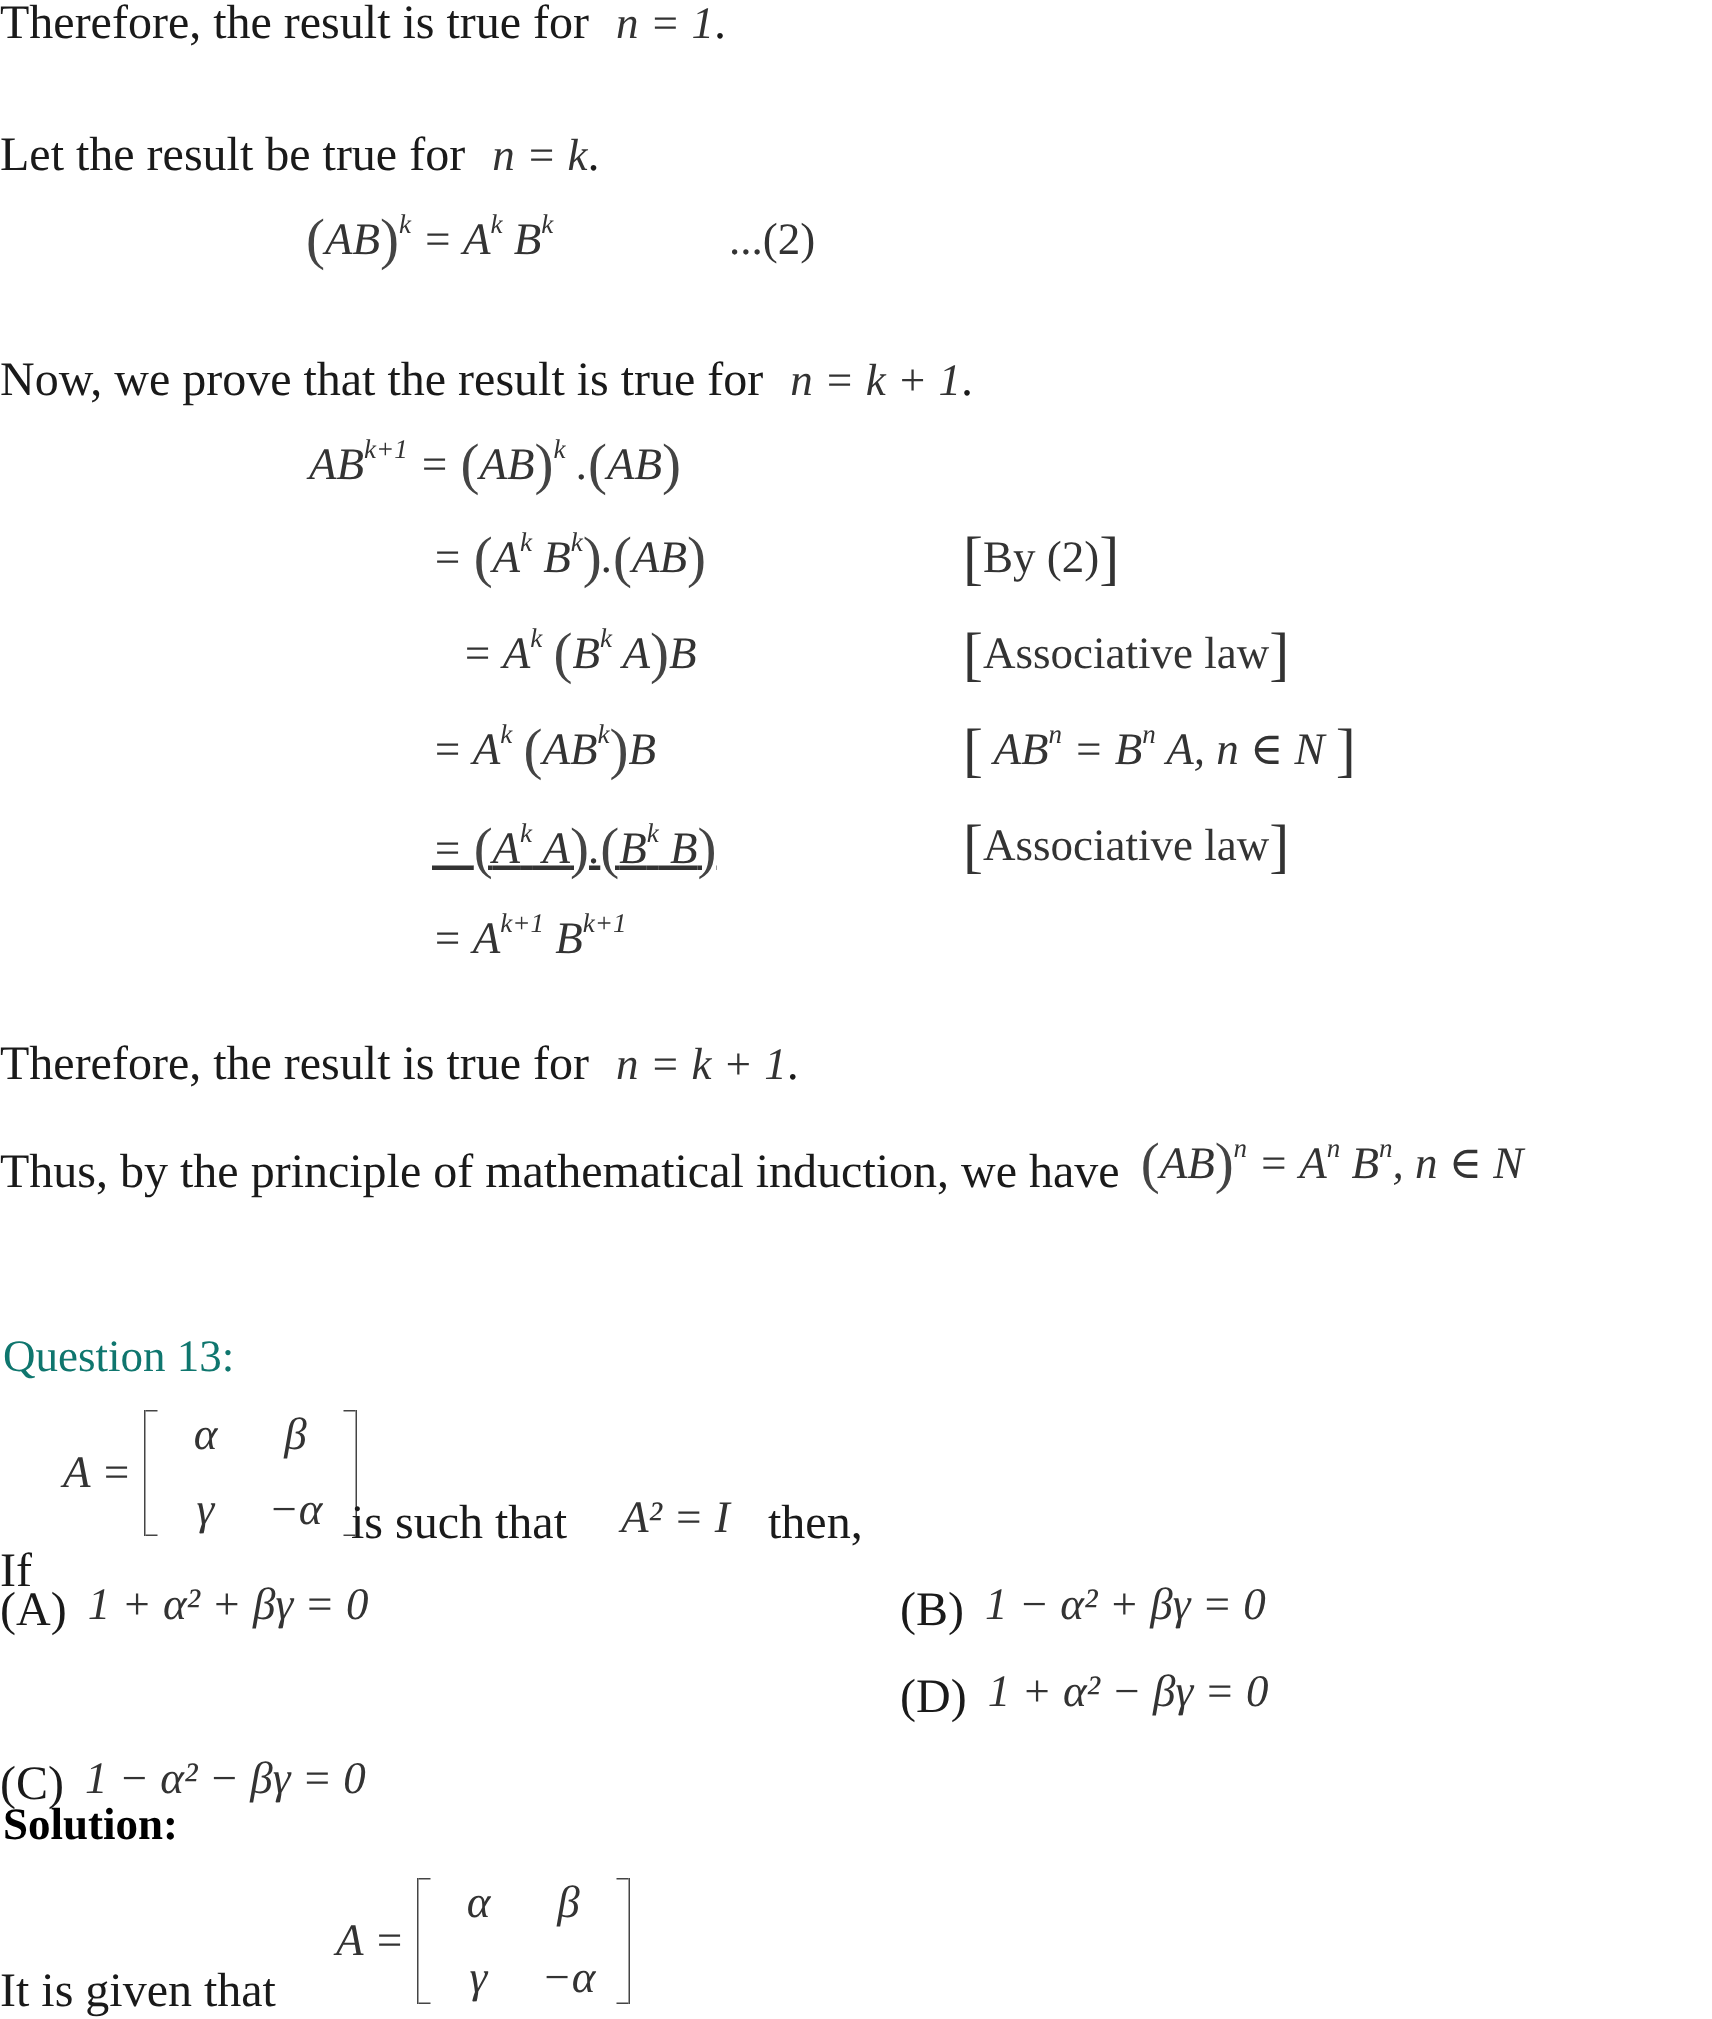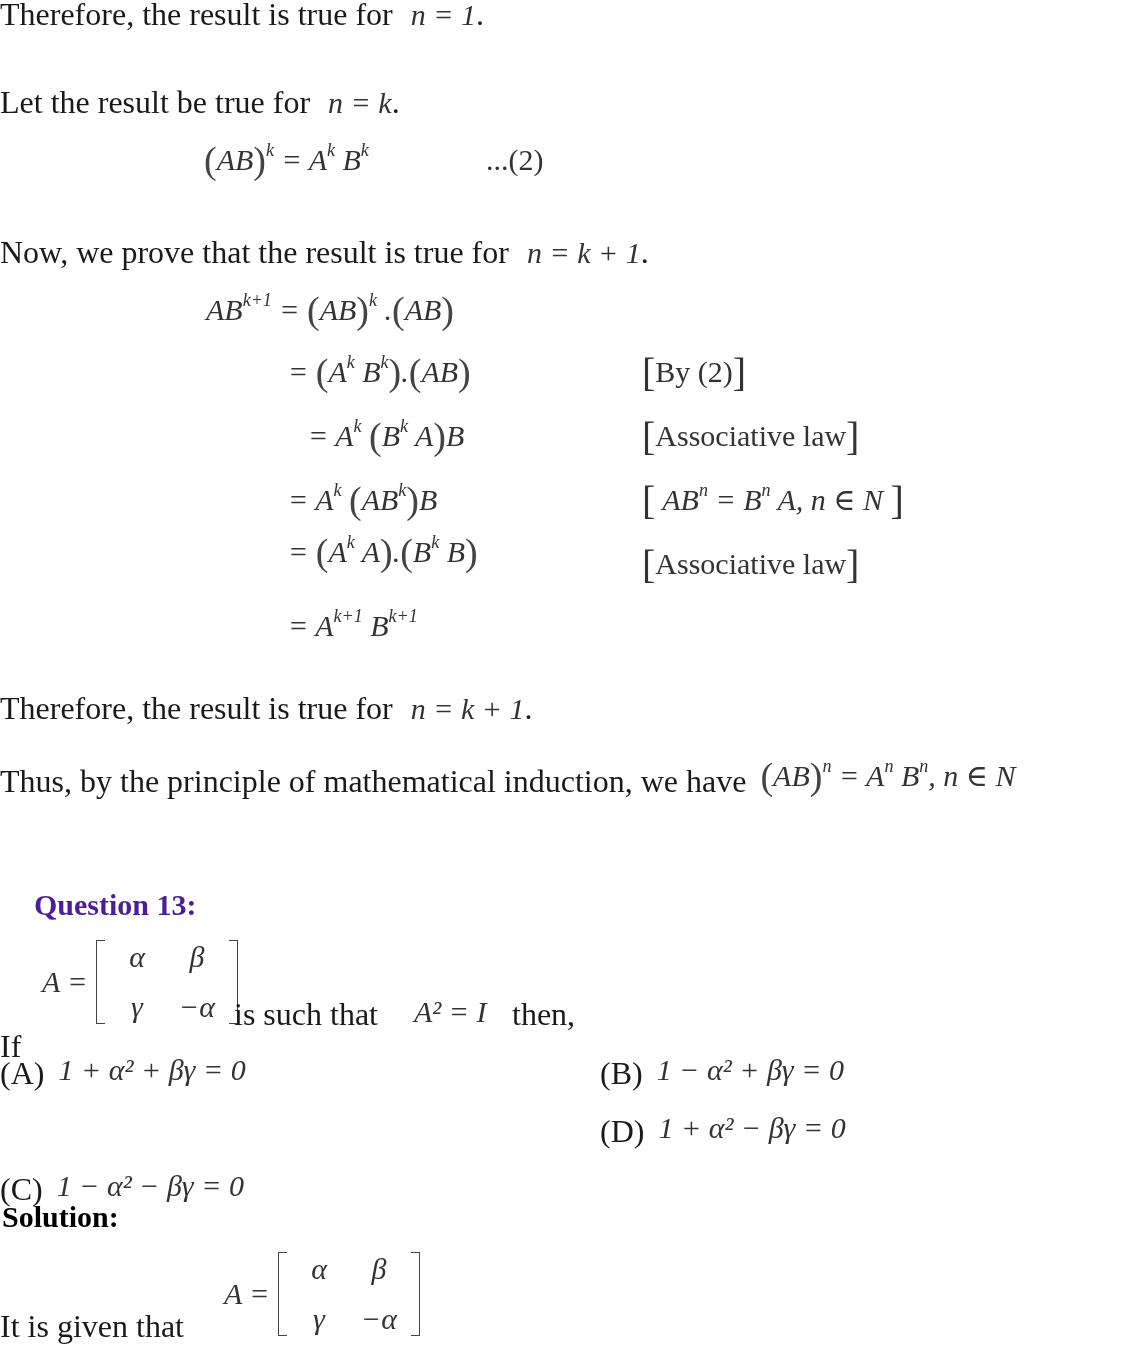--- a/index.html
+++ b/index.html
@@ -6,21 +6,21 @@
   body { width:1141px; height:1346px; position:relative; overflow:hidden;
          font-family:"Liberation Serif","DejaVu Serif",serif; color:#1a1a1a; }
   .abs { position:absolute; white-space:nowrap; }
   .txt { font-size:32px; line-height:36px; }
   .m { font-family:"Liberation Serif","DejaVu Serif",serif; font-style:italic; color:#333; }
   .mu { font-family:"Liberation Serif","DejaVu Serif",serif; font-style:normal; color:#333; }
   .math { font-size:30px; line-height:36px; color:#333; }
   sup { font-size:18px; vertical-align:14px; line-height:0; }
   .paren { font-size:38px; font-style:normal; font-weight:200; color:#444; vertical-align:-3px; }
   .bracket { font-size:40px; color:#333; font-style:normal; vertical-align:-4px; }
-  .q-heading { font-size:30px; font-weight:bold; color:#4c1d95;margin-left:32px; }
+  .q-heading { font-size:30px; font-weight:normal; color:#0f766e; }
   .s-heading { font-size:30px; font-weight:bold; color:#000000; }
   .matrix { display:inline-grid; grid-template-columns:60px 60px; row-gap:16px;
             border-left:1.5px solid #444; border-right:1.5px solid #444; padding:0 10px;
             position:relative; font-size:30px; font-style:italic; color:#333; line-height:34px; }
   .matrix::before, .matrix::after { content:""; position:absolute; top:0; bottom:0; width:8px;
             border-top:1.5px solid #444; border-bottom:1.5px solid #444; }
   .matrix::before { left:0; }
   .matrix::after { right:0; }
   .matrix span { text-align:center; }
 </style>
@@ -61,21 +61,21 @@
 </div>
 <div class="abs math mu" style="left:642px;top:418px;">
   <span class="bracket">[</span><span>Associative law</span><span class="bracket">]</span>
 </div>
 <div class="abs math m" style="left:288px;top:482px;">
   = A<sup>k</sup> <span class="paren">(</span>AB<sup>k</sup><span class="paren">)</span>B
 </div>
 <div class="abs math m" style="left:642px;top:482px;">
   <span class="bracket">[</span> AB<sup>n</sup> = B<sup>n</sup> A, n ∈ N <span class="bracket">]</span>
 </div>
-<div class="abs math m" style="left:288px;top:534px;">
+<div class="abs math m" style="left:288px;top:548px;text-decoration:underline;">
   = <span class="paren">(</span>A<sup>k</sup> A<span class="paren">)</span>.<span class="paren">(</span>B<sup>k</sup> B<span class="paren">)</span>
 </div>
 <div class="abs math mu" style="left:642px;top:546px;">
   <span class="bracket">[</span><span>Associative law</span><span class="bracket">]</span>
 </div>
 <div class="abs math m" style="left:288px;top:608px;">
   = A<sup>k+1</sup> B<sup>k+1</sup>
 </div>
 
 <div class="abs txt" style="left:0;top:690px;">

